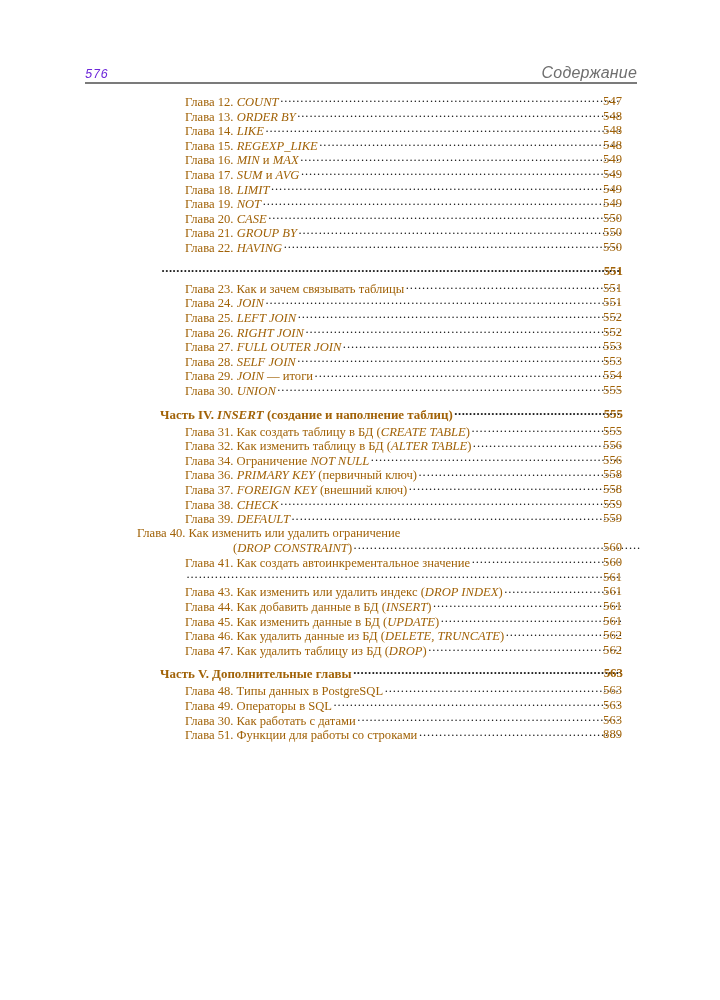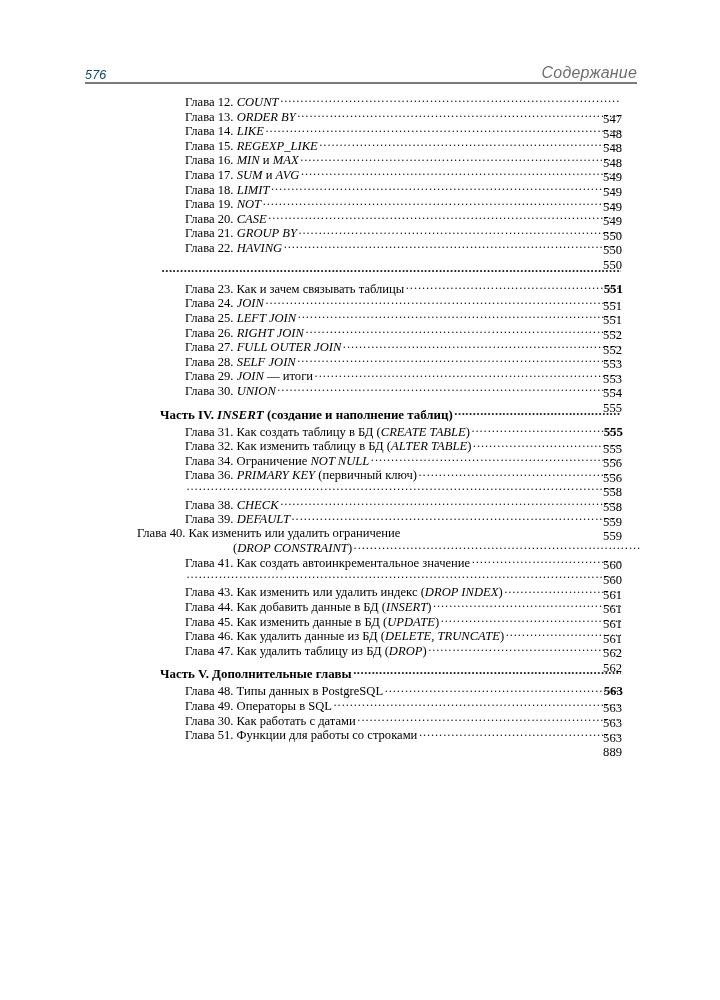--- a/index.html
+++ b/index.html
@@ -34,25 +34,25 @@
     width: 552px;
     height: 22px;
     display: flex;
     align-items: flex-end;
     justify-content: space-between;
     border-bottom: 2.2px solid #7b7b7b;
     padding-bottom: 1px;
     box-sizing: border-box;
   }
   .folio {
-    font-family: Liberation Sans, sans-serif;
+    font-family: Liberation Mono, monospace;
     font-style: italic;
     font-size: 12.5px;
     letter-spacing: 0.2px;
-    color: #0c4a6e;
+    color: #6d28d9;
     line-height: 1;
   }
   .head-title {
     font-family: "Liberation Sans", "DejaVu Sans", sans-serif;
     font-style: italic;
     font-size: 16px;
     letter-spacing: 0.2px;
     color: #6f6f6f;
     line-height: 1;
   }
@@ -66,21 +66,21 @@
   }
 
   .entry {
     position: relative;
     display: flex;
     align-items: baseline;
     font-size: 12.6px;
     line-height: 14.62px;
     height: 14.62px;
     white-space: nowrap;
-    color: #000000;
+    color: #a16207;
   }
 
   
   .entry.chapter {
     padding-left: 185px;
     padding-right: 98px;
   }
   
   .entry.part {
     padding-left: 160px;
@@ -118,21 +118,20 @@
   .entry.part .leader::after {
     letter-spacing: 0.55px;
     font-weight: bold;
   }
   .pnum {
     flex: 0 0 auto;
     position: absolute;
     right: 98px;
     text-align: left;
     font-variant-numeric: tabular-nums;
-    margin-top: 18px;
   }
   .entry.part .pnum {
     right: 97px;
   }
 
   
   i.cmd {
     font-style: italic;
   }
 
@@ -277,20 +276,21 @@
         <span class="etext">Глава 34. Ограничение <i class="cmd">NOT NULL</i></span>
         <span class="leader"></span>
         <span class="pnum">556</span>
       </div>
       <div class="entry chapter">
         <span class="etext">Глава 36. <i class="cmd">PRIMARY KEY</i> (первичный ключ)</span>
         <span class="leader"></span>
         <span class="pnum">558</span>
       </div>
       <div class="entry chapter">
+        <span class="etext">Глава 37. <i class="cmd">FOREIGN KEY</i> (внешний ключ)</span>
         <span class="leader"></span>
         <span class="pnum">558</span>
       </div>
       <div class="entry chapter">
         <span class="etext">Глава 38. <i class="cmd">CHECK</i></span>
         <span class="leader"></span>
         <span class="pnum">559</span>
       </div>
       <div class="entry chapter">
         <span class="etext">Глава 39. <i class="cmd">DEFAULT</i></span>

